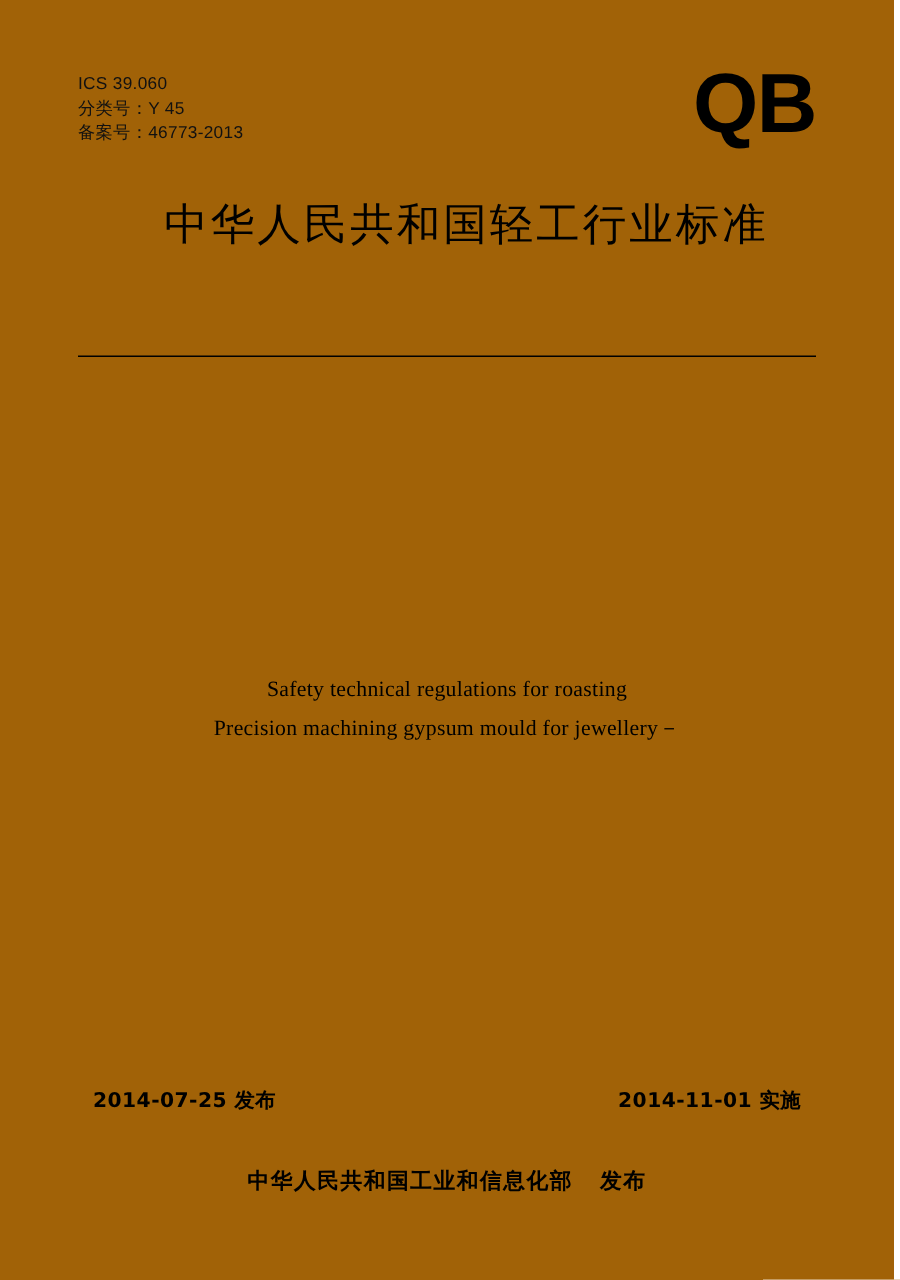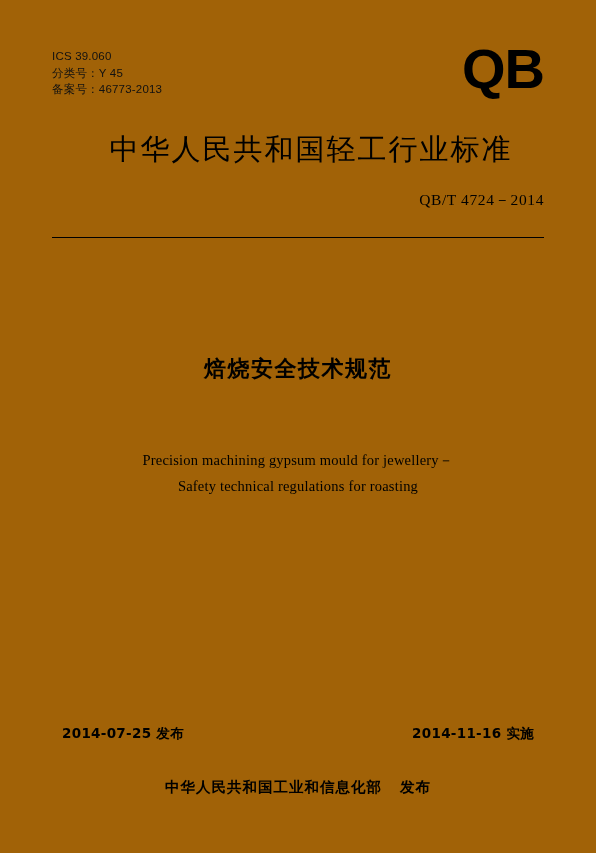--- a/index.html
+++ b/index.html
@@ -172,35 +172,33 @@
     <div class="ics-block">
       <div>ICS 39.060</div>
       <div>分类号：Y 45</div>
       <div>备案号：46773-2013</div>
     </div>
     <div class="qb-logo">QB</div>
   </div>
 
   <div class="std-title">中华人民共和国轻工行业标准</div>
 
-  <div class="std-code">QB/T 4724－2014</div>
 
   <div class="rule"></div>
 
   <div class="doc-title">
-    <div>焙烧安全技术规范</div>
   </div>
 
   <div class="doc-title-en">
+    <div>Safety technical regulations for roasting</div>
     <div>Precision machining gypsum mould for jewellery－</div>
-    <div>Safety technical regulations for roasting</div>
   </div>
 
   <div class="footer-dates">
     <div class="date-left">2014-07-25 发布</div>
-    <div class="date-right">2014-11-16 实施</div>
+    <div class="date-right">2014-11-01 实施</div>
   </div>
 
   <div class="publisher">
     <span>中华人民共和国工业和信息化部</span><span class="pub-word">发布</span>
   </div>
 
 </div>
 
 </body></html>

